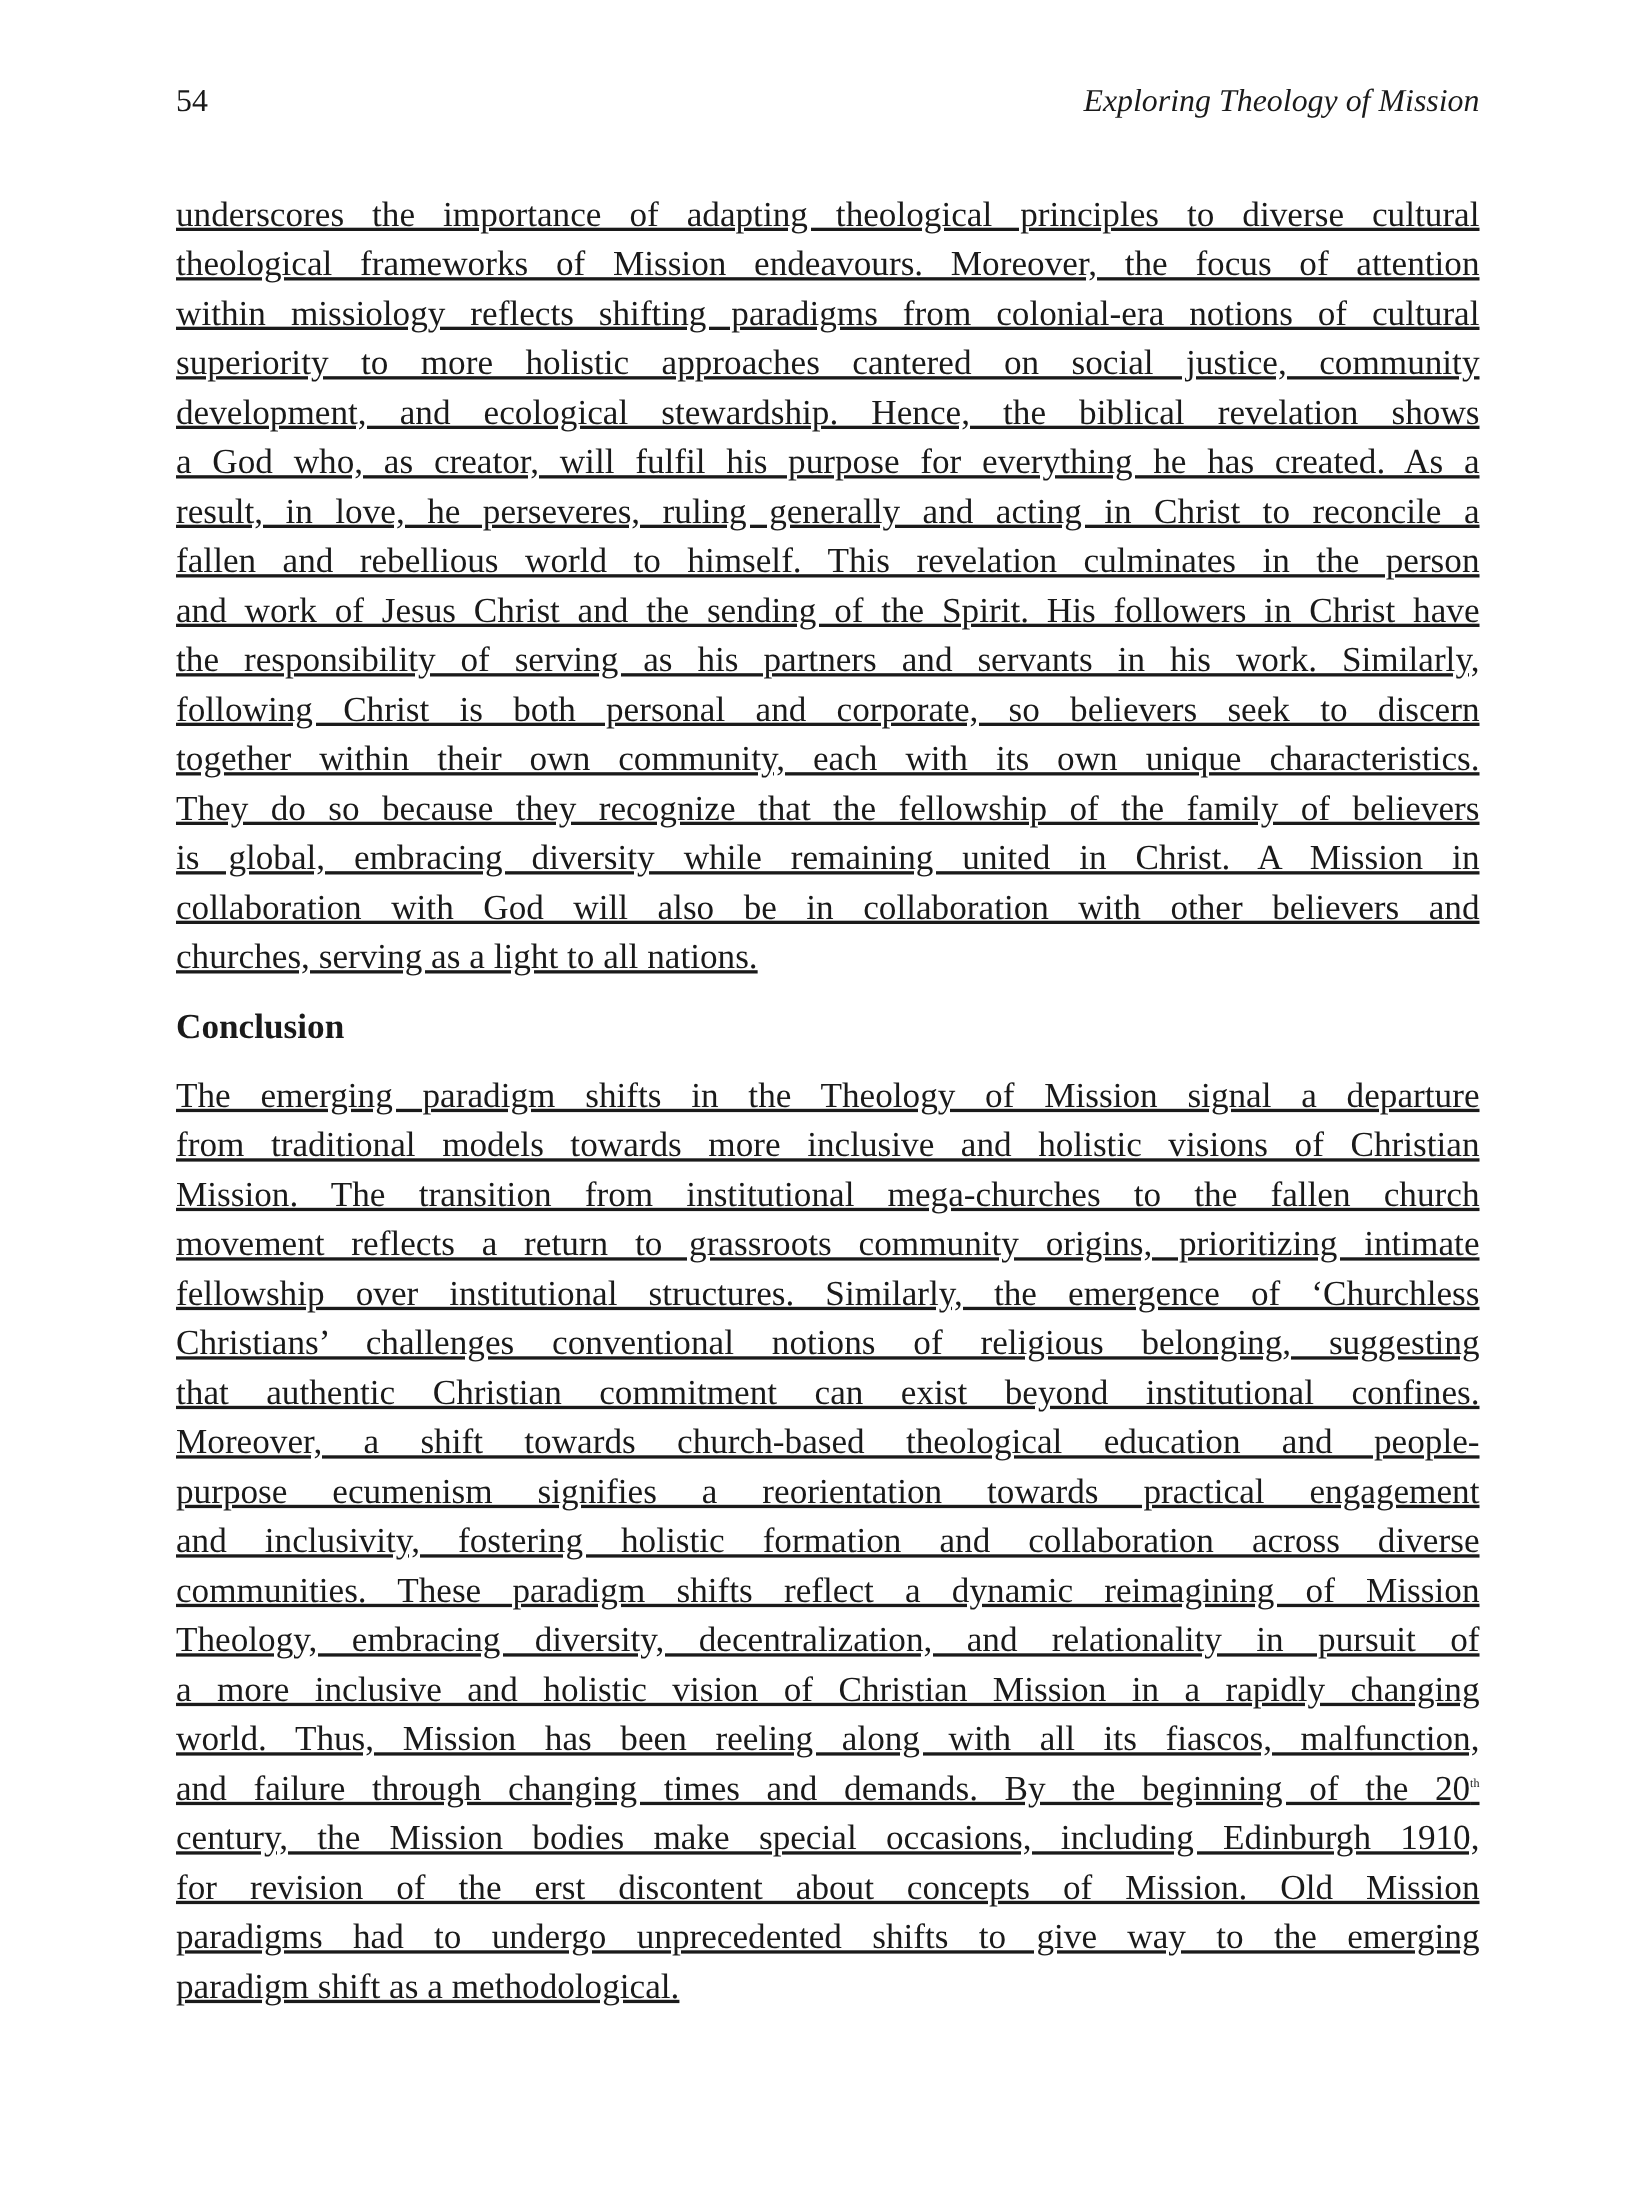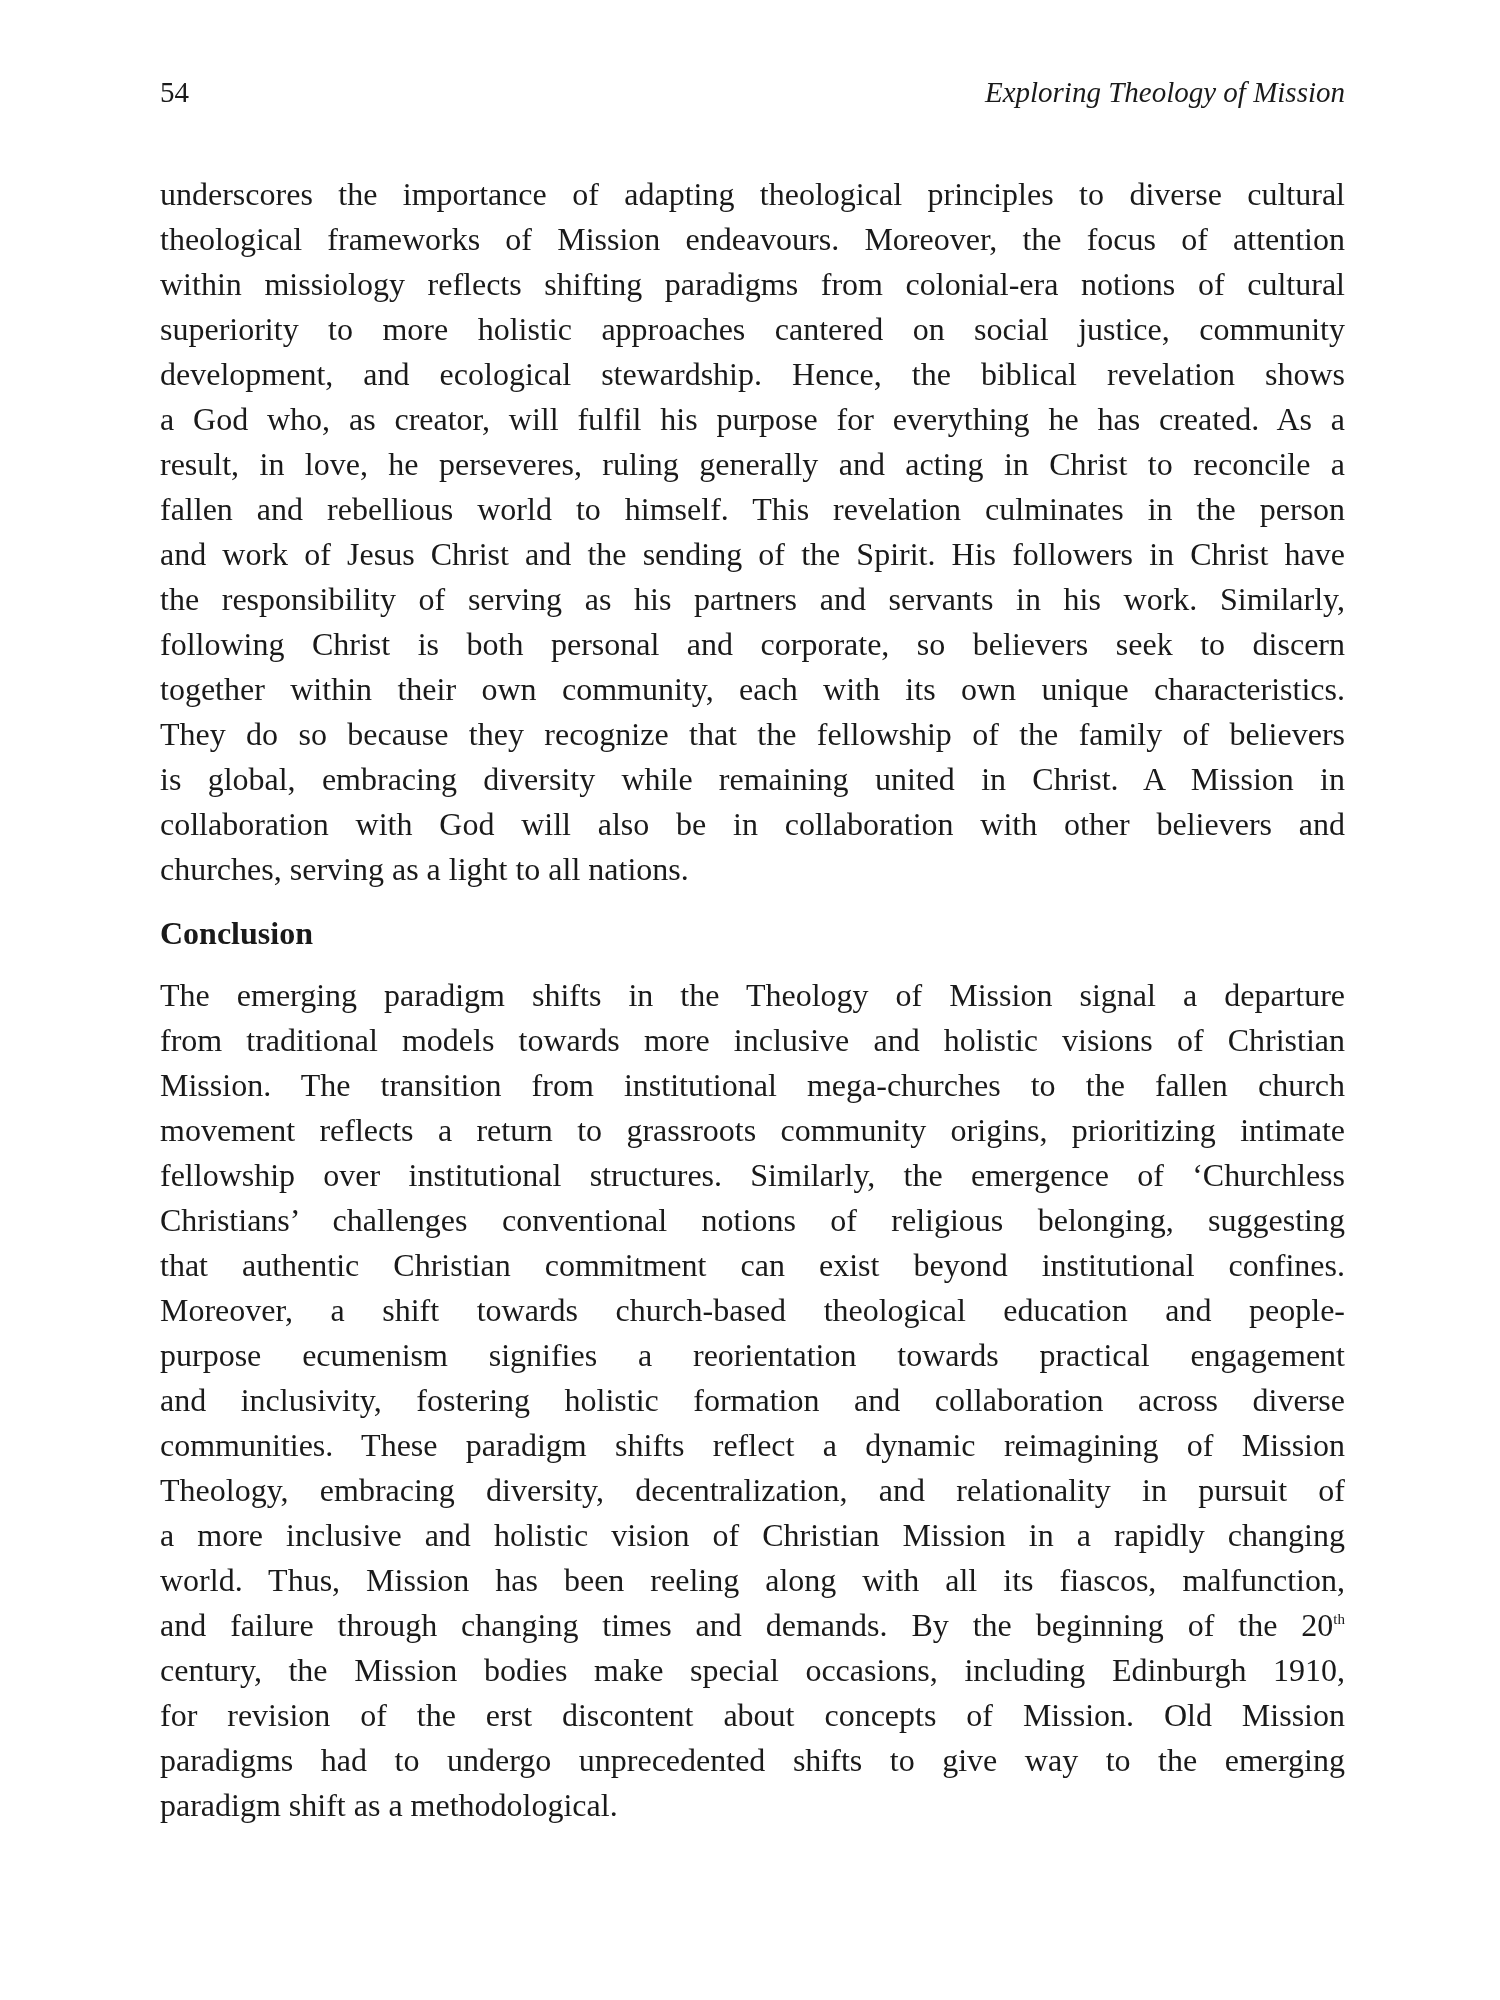--- a/index.html
+++ b/index.html
@@ -1,24 +1,24 @@
 <!DOCTYPE html>
 <html><head>
   <meta charset="utf-8">
   <style>
     html, body { margin: 0; padding: 0; background: #ffffff; }
     body { width: 1500px; height: 2000px; position: relative; overflow: hidden; color: #1a1a1a; font-family: "Liberation Serif", "DejaVu Serif", serif; }
     .header { position: absolute; top: 72px; left: 160px; width: 1185px; height: 40px; }
     .page-number { position: absolute; left: 0; top: 0; font-size: 29px; line-height: 40px; text-align: center; }
     .running-head { position: absolute; right: 0; top: 0; font-size: 29px; line-height: 40px; font-style: italic; }
     .body { position: absolute; left: 160px; top: 172px; width: 1185px; }
-    .line { display: block; font-size: 32px; line-height: 45px; height: 45px; text-align: justify; text-align-last: justify; white-space: nowrap; overflow: visible; }
+    .line { display: block; font-size: 32px; line-height: 45px; height: 45px; text-align: justify; text-align-last: justify; white-space: nowrap; overflow: visible; text-decoration: underline; }
     .line.last { text-align-last: left; }
     .heading { display: block; font-size: 32px; line-height: 45px; height: 45px; font-weight: bold; margin-top: 19px; margin-bottom: 17px; }
-    sup { font-size: 15px; line-height: 0; vertical-align: super; }
+    sup { font-size: 11px; line-height: 0; vertical-align: super; }
   </style>
 </head>
 <body>
 
 <div class="header">
   <span class="page-number">54</span>
   <span class="running-head">Exploring Theology of Mission</span>
 </div>
 
 <div class="body">

